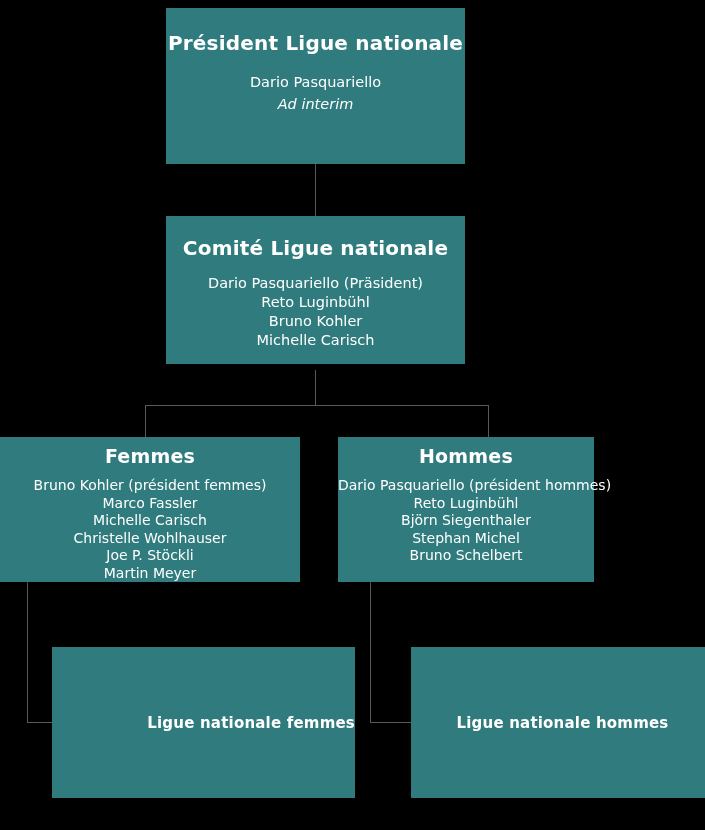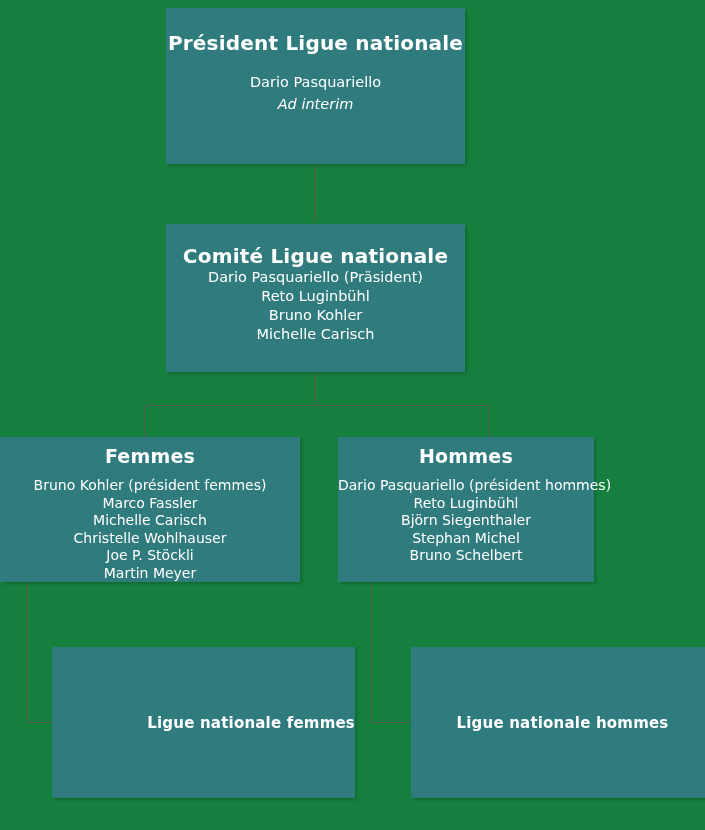--- a/index.html
+++ b/index.html
@@ -7,21 +7,21 @@
     padding: 0;
     background: #ffffff;
   }
   body {
     font-family: "DejaVu Sans", sans-serif;
   }
   #org-chart {
     position: relative;
     width: 705px;
     height: 830px;
-    background: #15803d;
+    background: #000000;
     overflow: hidden;
   }
   .node {
     position: absolute;
     background: #2f7b7e;
     color: #ffffff;
     box-sizing: border-box;
     text-align: center;
     box-shadow: 2px 2px 3px rgba(0,0,0,0.18);
     z-index: 2;
@@ -54,29 +54,30 @@
   #node-president .node-title { font-size: 20px; }
   #node-president .node-members {
     font-size: 14.5px;
     line-height: 22px;
     margin-top: 16px;
   }
 
   
   #node-comite {
     left: 166px;
-    top: 224px;
+    top: 216px;
     width: 299px;
     height: 148px;
     padding-top: 20px;
   }
   #node-comite .node-title { font-size: 20px; }
   #node-comite .node-members {
     font-size: 14.5px;
     line-height: 19px;
+    margin-top: 14px;
   }
 
   
   #node-femmes {
     left: 0px;
     top: 437px;
     width: 300px;
     height: 145px;
     padding-top: 8px;
   }

